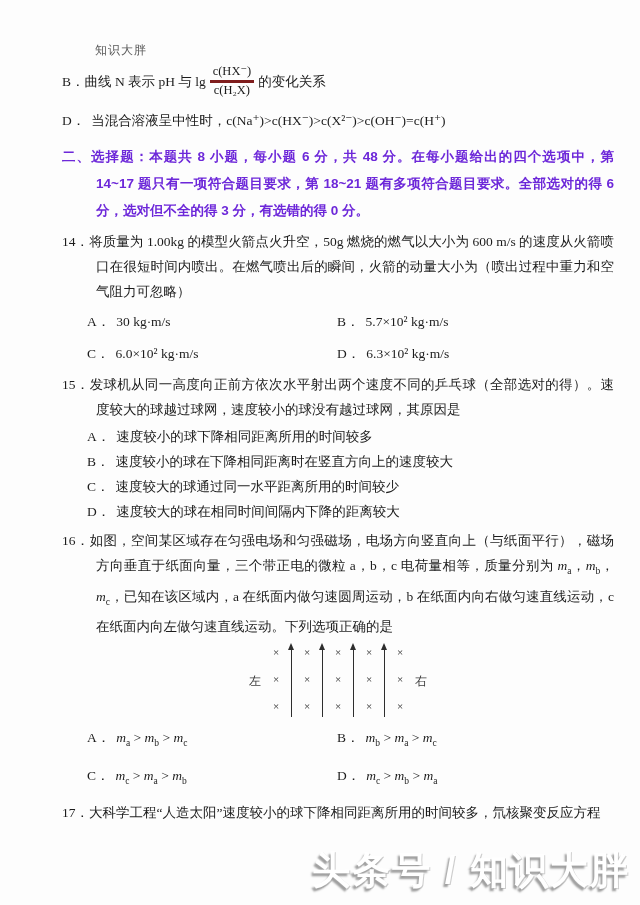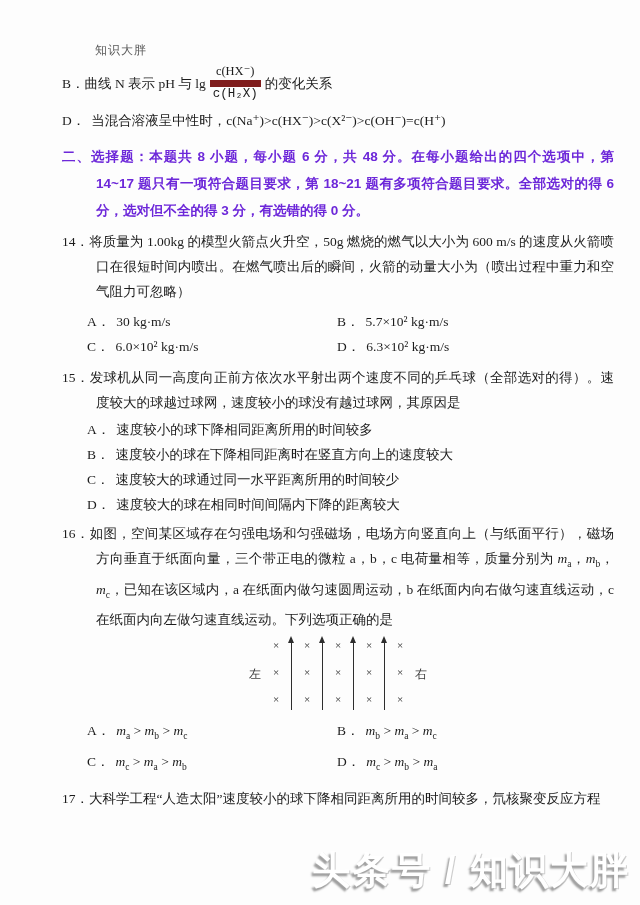--- a/index.html
+++ b/index.html
@@ -22,32 +22,32 @@
   }
   .hang { padding-left:34px; text-indent:-34px; }
   .chem-line { margin-bottom:6px; }
   .chem-b { margin-bottom:2px; min-height:44px; display:flow-root; }
   .chem-b .line-mid { display:inline-block; vertical-align:middle; text-indent:0; }
   .chem-d { margin-bottom:10px; }
   .frac {
     display:inline-block; vertical-align:middle; text-align:center;
     font-size:12.5px; line-height:1.25; margin:2px 4px; text-indent:0;
   }
-  .frac .num { display:block; border-bottom:7px solid #7f1d1d; padding:0 3px; }
-  .frac .den { display:block; padding:0 3px;font-family:Liberation Mono, monospace; }
+  .frac .num { display:block; border-bottom:3px solid #7f1d1d; padding:0 3px; }
+  .frac .den { display:block; padding:0 3px; }
   .section-header {
     font-family:"Liberation Sans","DejaVu Sans",sans-serif;
     font-weight:700; line-height:27px; font-size:13.5px;
     margin-bottom:5px; color:#6d28d9;
   }
   .question { margin-bottom:4px; }
   .q-stem { }
   .opts-grid {
     display:grid; grid-template-columns:250px 1fr;
-    padding-left:25px; margin-top:5px; margin-bottom:6px;
+    row-gap:7px; padding-left:25px; margin-top:5px; margin-bottom:6px;
   }
   .opt-list { margin-top:2px; margin-bottom:4px; }
   .opt-list .opt { padding-left:25px; }
   .opt-label { margin-right:6px; }
   sub { font-size:9.5px; }
   i { font-style:italic; }
   
   .fig { display:flex; align-items:center; justify-content:center; margin:4px 0 6px; }
   .fig-grid { position:relative; width:136px; height:76px; margin:0 9px; }
   .fig-grid .cross {

